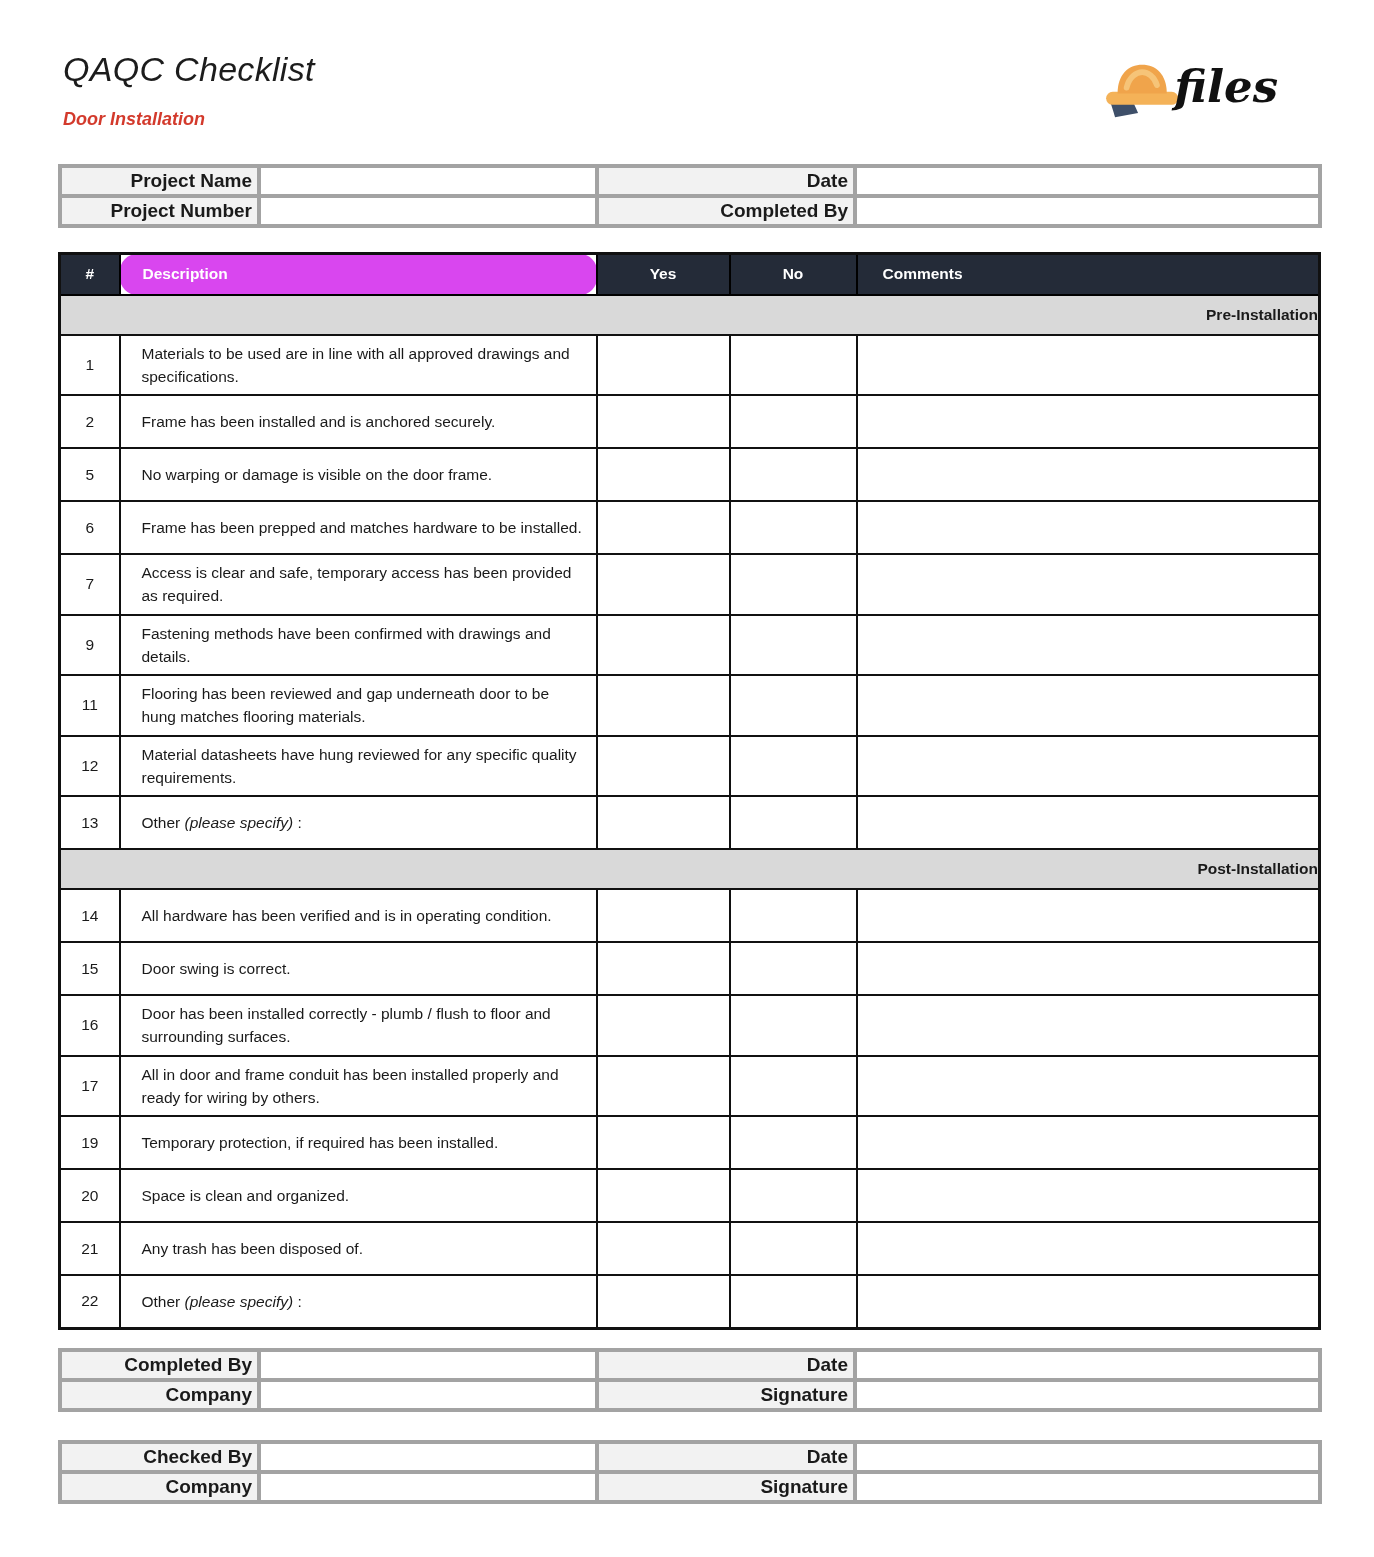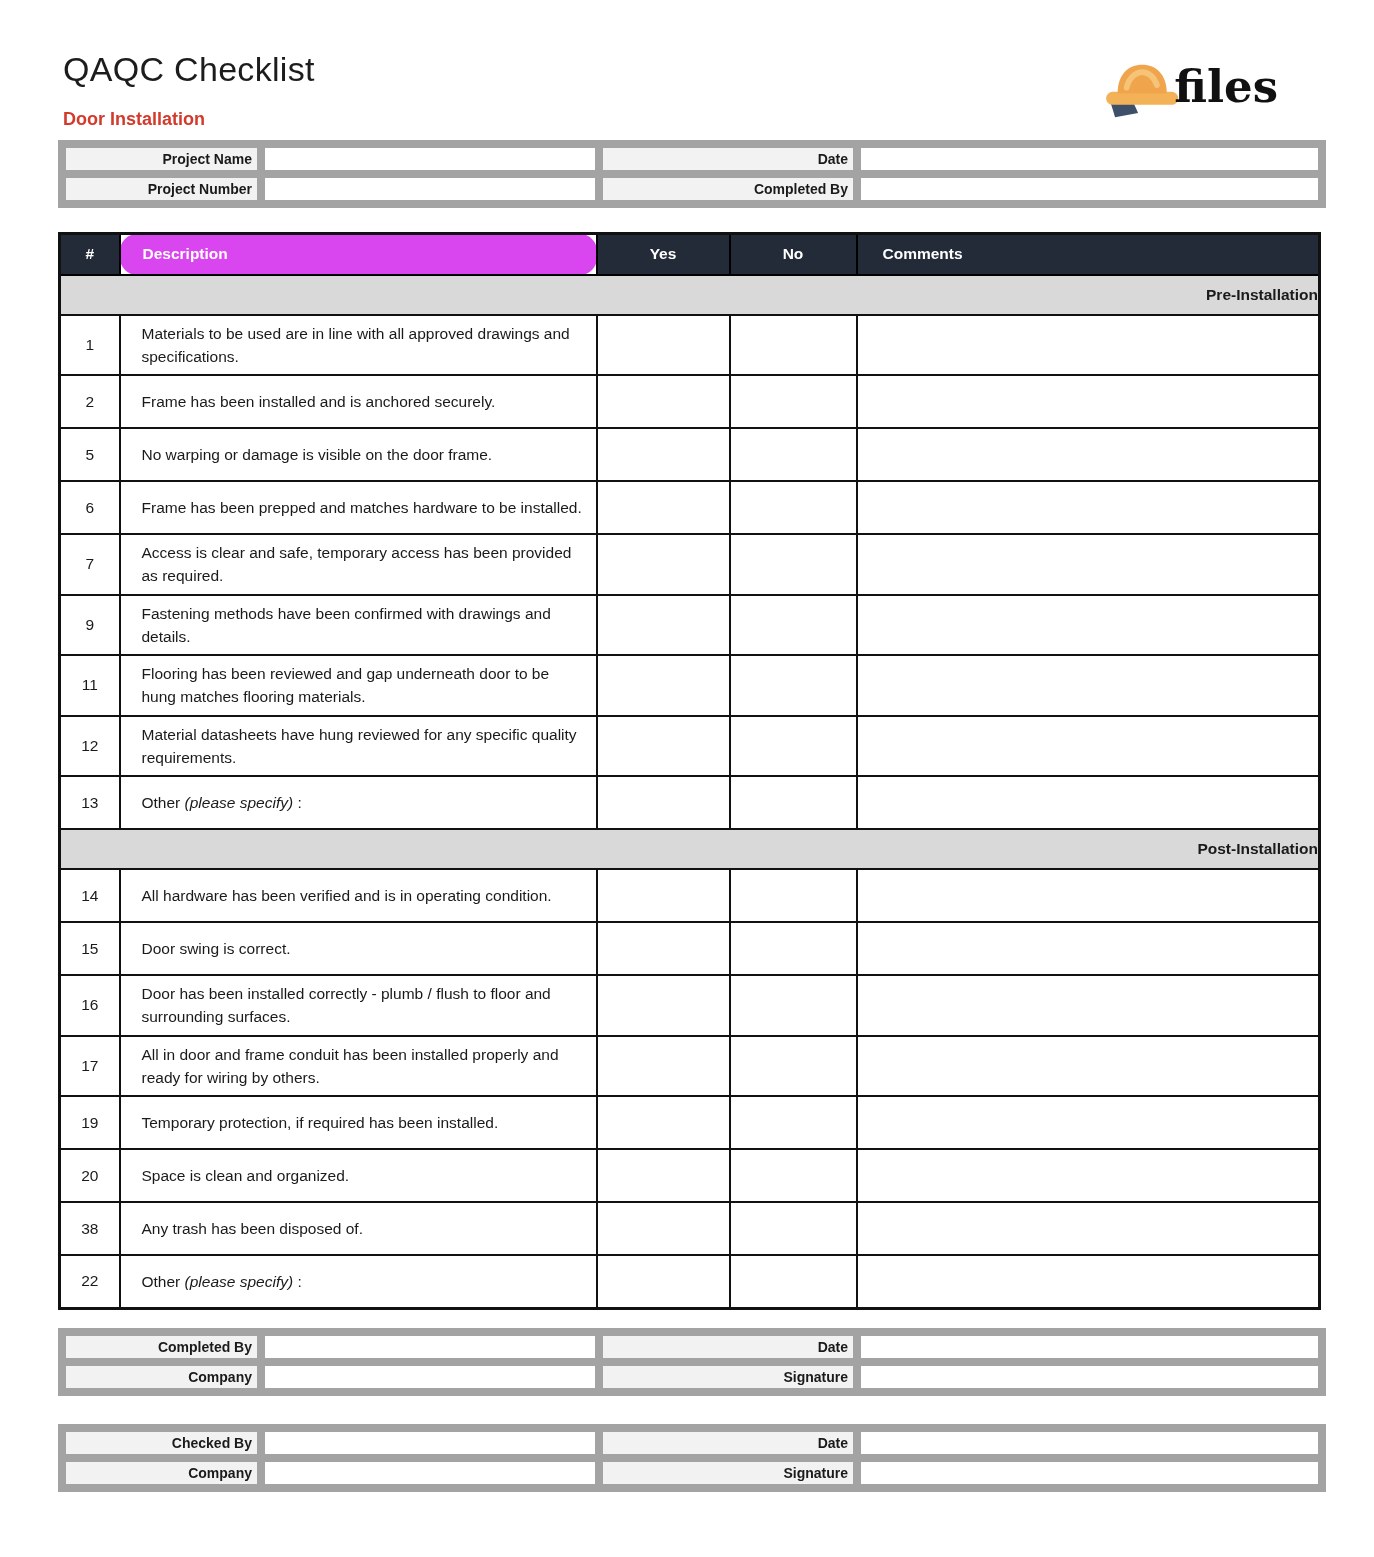--- a/index.html
+++ b/index.html
@@ -19,21 +19,22 @@
     top: 0;
     width: 1260px;
   }
 
   
   .doc-header {
     display: flex;
     justify-content: space-between;
     align-items: flex-start;
     padding-top: 50px;
-    height: 140px;
+    height: 164px;
+    font-style: italic;
   }
   .doc-title {
     font-size: 34px;
     font-weight: 500;
     letter-spacing: 0.3px;
     color: #1c1c1c;
     margin-left: 5px;
   }
   .doc-subtitle {
     font-size: 18px;
@@ -61,23 +62,23 @@
   
   table {
     border-collapse: collapse;
     table-layout: fixed;
     width: 1260px;
   }
 
   
   .kv-table { border: 3px solid #111; }
   .kv-table td {
-    border: 8px solid #a3a3a3;
+    border: 4px solid #a3a3a3;
     height: 30px;
-    font-size: 14px;
+    font-size: 19px;
     overflow: hidden;
   }
   .kv-table td.lbl {
     background: #f2f2f2;
     font-weight: 700;
     text-align: right;
     padding-right: 5px;
   }
   .kv-table td.val { background: #ffffff; }
 
@@ -287,21 +288,21 @@
             <td class="comments"></td>
           </tr>
           <tr class="item-row">
             <td class="num">20</td>
             <td class="desc"><span>Space is clean and organized.</span></td>
             <td class="yes"></td>
             <td class="no"></td>
             <td class="comments"></td>
           </tr>
           <tr class="item-row">
-            <td class="num">38</td>
+            <td class="num">21</td>
             <td class="desc"><span>Any trash has been disposed of.</span></td>
             <td class="yes"></td>
             <td class="no"></td>
             <td class="comments"></td>
           </tr>
           <tr class="item-row">
             <td class="num">22</td>
             <td class="desc"><span>Other </span><i>(please specify)</i><span> :</span></td>
             <td class="yes"></td>
             <td class="no"></td>

